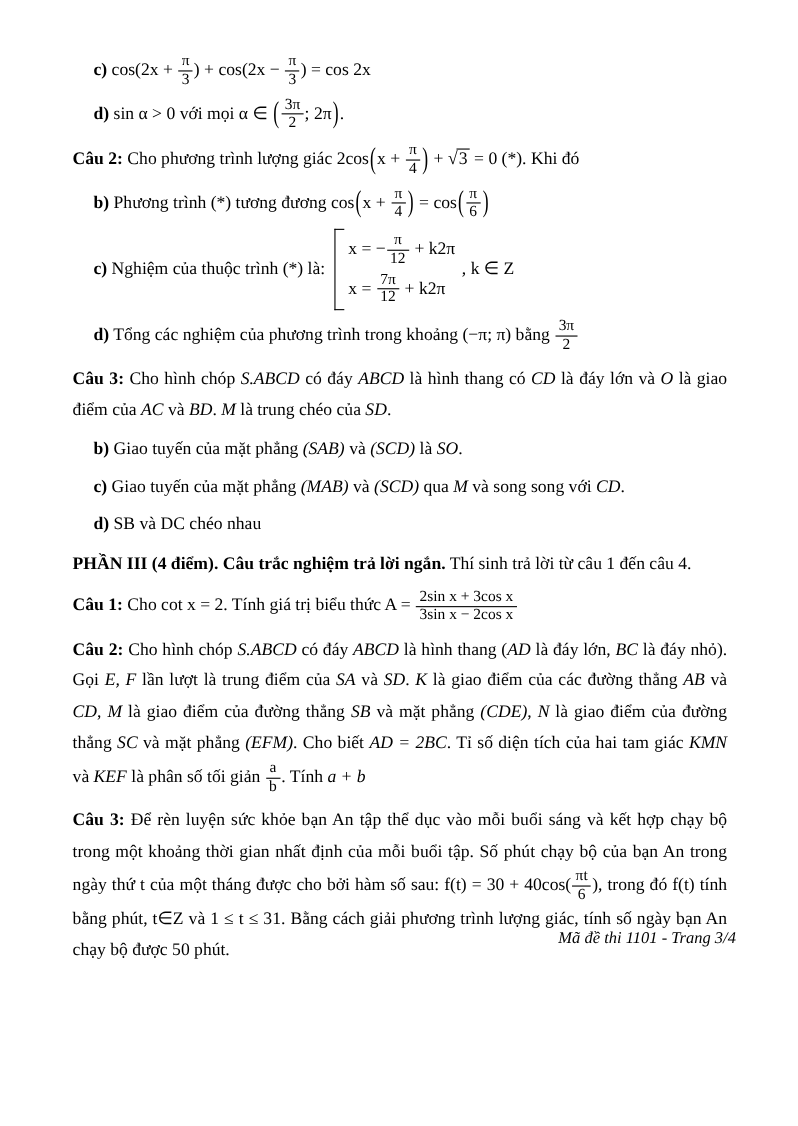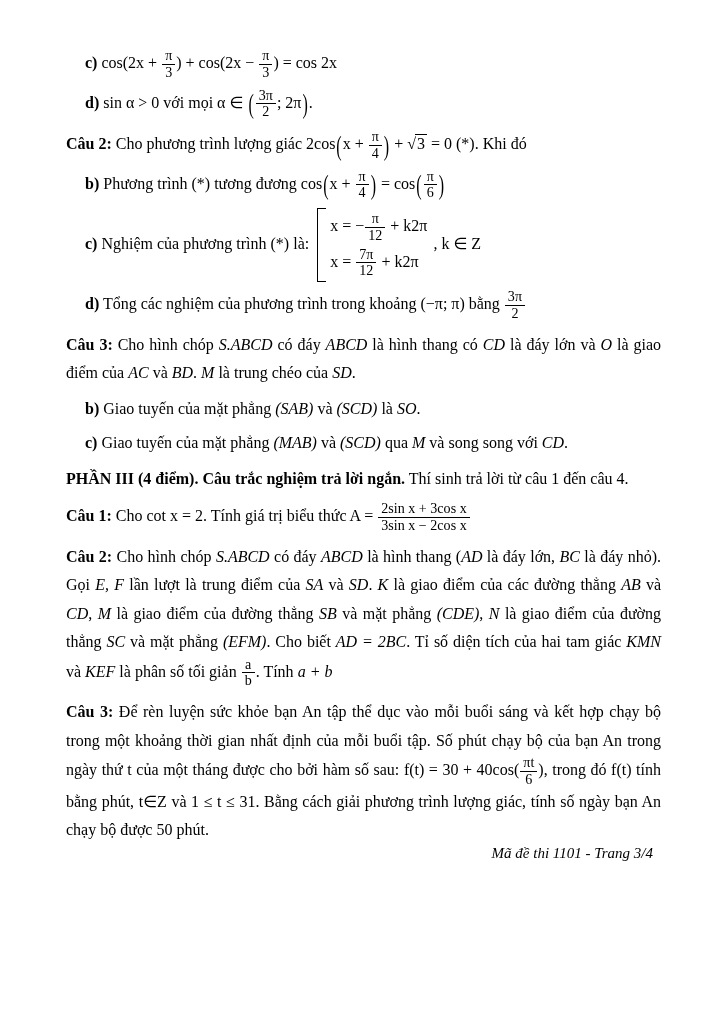--- a/index.html
+++ b/index.html
@@ -33,21 +33,21 @@
     display:inline-flex; flex-direction:column; row-gap:3px;
     vertical-align:middle; position:relative;
     padding:3px 2px 3px 13px; margin:0 4px;
   }
   .cases::before {
     content:""; position:absolute; left:0; top:0; bottom:0; width:8px;
     border-left:1.6px solid #000; border-top:1.6px solid #000; border-bottom:1.6px solid #000;
   }
   .case-row { white-space:nowrap; }
   .footer {
-    position:absolute; right:72px; bottom:44px;
+    position:absolute; right:56px; bottom:44px;
     font-style:italic; font-size:15px;
   }
 </style>
 </head>
 <body>
 
 <div class="page">
   <div class="content">
 
     <div class="row sub">
@@ -72,21 +72,21 @@
 
 
     <div class="row sub">
       <b class="lbl">b)</b>
       <span>Phương trình (*) tương đương</span>
       <span class="math">cos</span><span class="bigp">(</span><span class="math">x + </span><span class="frac"><span class="num">π</span><span class="den">4</span></span><span class="bigp">)</span><span class="math"> = cos</span><span class="bigp">(</span><span class="frac"><span class="num">π</span><span class="den">6</span></span><span class="bigp">)</span>
     </div>
 
     <div class="row sub">
       <b class="lbl">c)</b>
-      <span>Nghiệm của phương trình (*) là:</span>
+      <span>Nghiệm của thuộc trình (*) là:</span>
       <span class="cases">
         <span class="case-row"><span>x = −</span><span class="frac"><span class="num">π</span><span class="den">12</span></span><span> + k2π</span></span>
         <span class="case-row"><span>x = </span><span class="frac"><span class="num">7π</span><span class="den">12</span></span><span> + k2π</span></span>
       </span><span class="math">, k ∈ Z</span>
     </div>
 
     <div class="row sub">
       <b class="lbl">d)</b>
       <span>Tổng các nghiệm của phương trình trong khoảng</span>
       <span class="math">(−π; π)</span>
@@ -103,20 +103,24 @@
     <div class="row sub">
       <b class="lbl">b)</b>
       <span>Giao tuyến của mặt phẳng </span><i class="var">(SAB)</i><span> và </span><i class="var">(SCD)</i><span> là </span><i class="var">SO</i><span>.</span>
     </div>
 
     <div class="row sub">
       <b class="lbl">c)</b>
       <span>Giao tuyến của mặt phẳng </span><i class="var">(MAB)</i><span> và </span><i class="var">(SCD)</i><span> qua </span><i class="var">M</i><span> và song song với </span><i class="var">CD</i><span>.</span>
     </div>
 
+    <div class="row sub">
+      <b class="lbl">d)</b>
+      <span>SB và DC chéo nhau</span>
+    </div>
 
     <div class="row sect">
       <b class="lbl">PHẦN III (4 điểm). Câu trắc nghiệm trả lời ngắn.</b>
       <span>Thí sinh trả lời từ câu 1 đến câu 4.</span>
     </div>
 
     <div class="row sect">
       <b class="lbl">Câu 1:</b>
       <span>Cho </span><span class="math">cot x = 2</span><span>. Tính giá trị biểu thức </span><span class="math">A = </span><span class="frac"><span class="num">2sin x + 3cos x</span><span class="den">3sin x − 2cos x</span></span>
     </div>

